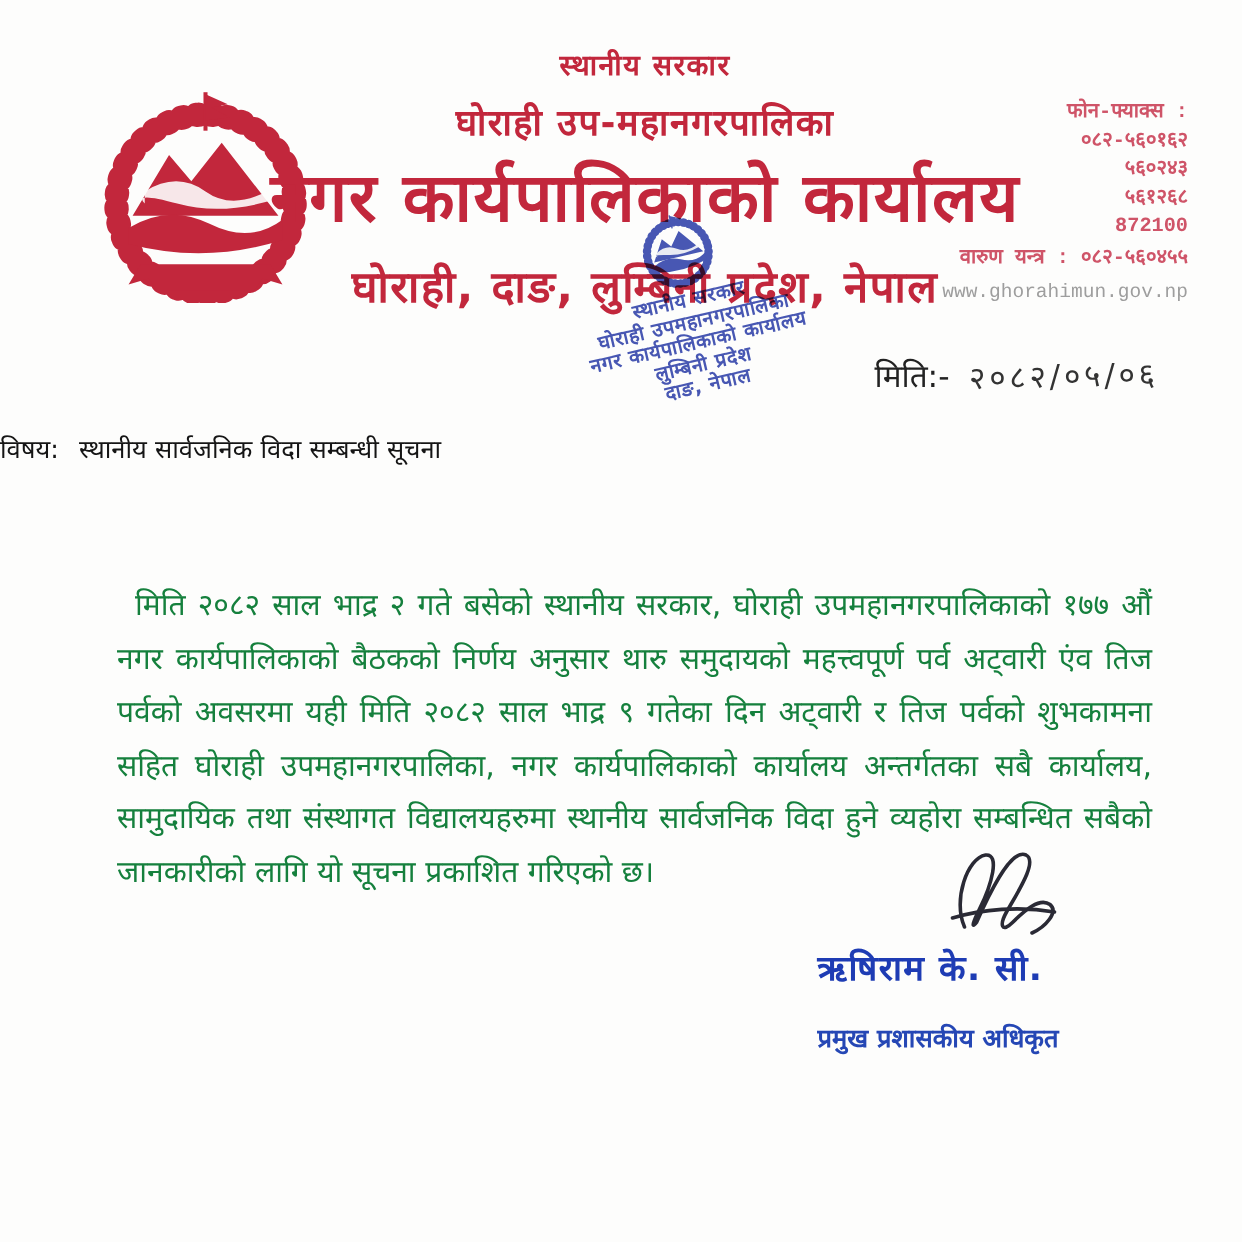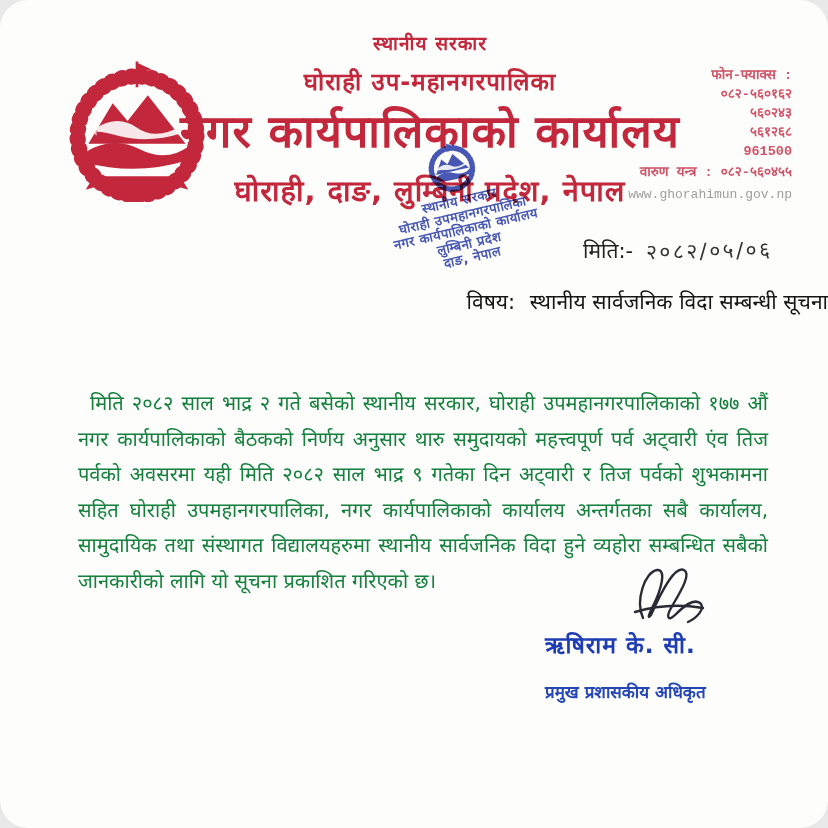--- a/index.html
+++ b/index.html
@@ -1,20 +1,19 @@
 <!DOCTYPE html>
 <html><head>
 <meta charset="utf-8">
 <style>
   html,body{margin:0;padding:0;background:#e8e8e8;}
   #page{
     position:relative;width:828px;height:828px;margin:0 auto;
     background:#fdfdfc;overflow:hidden;
     font-family:"DejaVu Sans",sans-serif;
-    border-radius:28px;
   }
   
   .emblem-red{position:absolute;left:56px;top:60px;width:162px;height:142px;}
   .head-center{position:absolute;left:120px;top:30px;width:620px;text-align:center;color:#c2273c;}
   .tagline{font-size:19px;font-weight:bold;letter-spacing:1px;}
   .municipality{font-size:24px;font-weight:bold;margin-top:8px;letter-spacing:1px;}
   .office{font-size:45px;font-weight:bold;margin-top:2px;letter-spacing:1px;}
   .address{font-size:29px;font-weight:bold;margin-top:10px;letter-spacing:1px;}
   
   .contact{position:absolute;right:36px;top:66px;text-align:right;color:#cf5468;
@@ -25,21 +24,21 @@
   .stamp{
     position:absolute;left:346px;top:141px;width:228px;text-align:center;
     color:#2e41ab;transform:rotate(-13deg);opacity:.88;mix-blend-mode:multiply;
   }
   .stamp .s-line{font-size:13px;font-weight:bold;line-height:14.5px;letter-spacing:.5px;}
   .stamp svg{display:block;margin:0 auto 3px auto;}
   
   .date-line{position:absolute;left:583px;top:236px;font-size:21px;color:#222;white-space:nowrap;}
   .date-line .d-value{color:#333;letter-spacing:2.5px;display:inline-block;transform:rotate(-1.2deg);margin-left:6px;}
   
-  .subject{position:absolute;left:0;right:0;top:287px;text-align:right;font-size:21px;color:#151515;}
+  .subject{position:absolute;left:0;right:0;top:287px;text-align:left;font-size:17px;color:#151515;}
   .subject .s-label{margin-right:8px;}
   
   .body-text{
     position:absolute;left:78px;top:386px;width:690px;
     font-size:20px;line-height:35.5px;color:#15803d;text-align:justify;text-indent:12px;
   }
   
   .sig-block{position:absolute;left:545px;top:560px;width:250px;}
   .sig-block svg{display:block;margin:0 auto -6px auto;}
   .sig-name{font-size:23px;font-weight:bold;color:#1e3cb4;letter-spacing:1px;}
@@ -67,21 +66,21 @@
     <div class="municipality">घोराही उप-महानगरपालिका</div>
     <div class="office">नगर कार्यपालिकाको कार्यालय</div>
     <div class="address">घोराही, दाङ, लुम्बिनी प्रदेश, नेपाल</div>
   </div>
 
   <div class="contact">
     <div>फोन-फ्याक्स :</div>
     <div>०८२-५६०१६२</div>
     <div>५६०२४३</div>
     <div>५६१२६८</div>
-    <div>961500</div>
+    <div>872100</div>
     <div class="varun">
       <span>वारुण यन्त्र :</span>
       <span>०८२-५६०४५५</span>
     </div>
     <div class="website">www.ghorahimun.gov.np</div>
   </div>
 
   <div class="stamp">
     <svg width="56" height="50" viewBox="0 0 120 105" aria-hidden="true">
       <g fill="#2e41ab" stroke="none">

